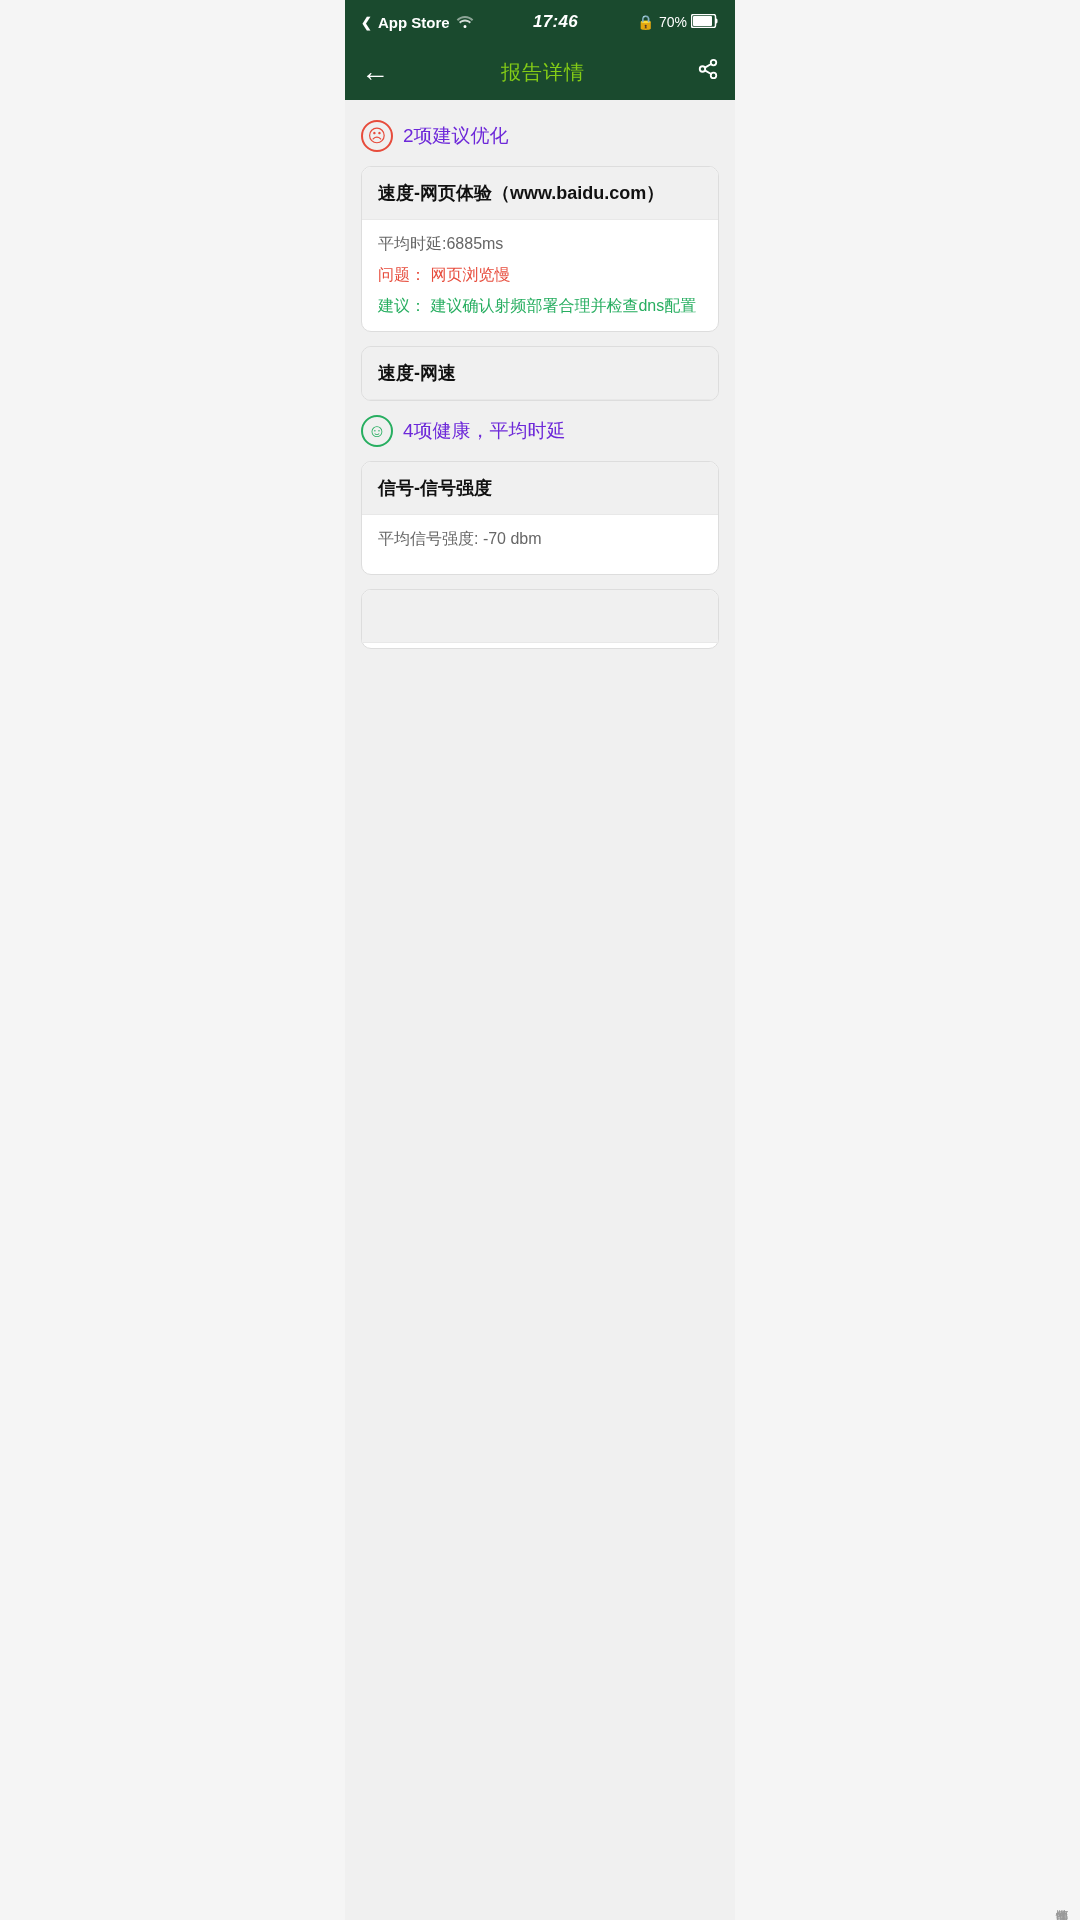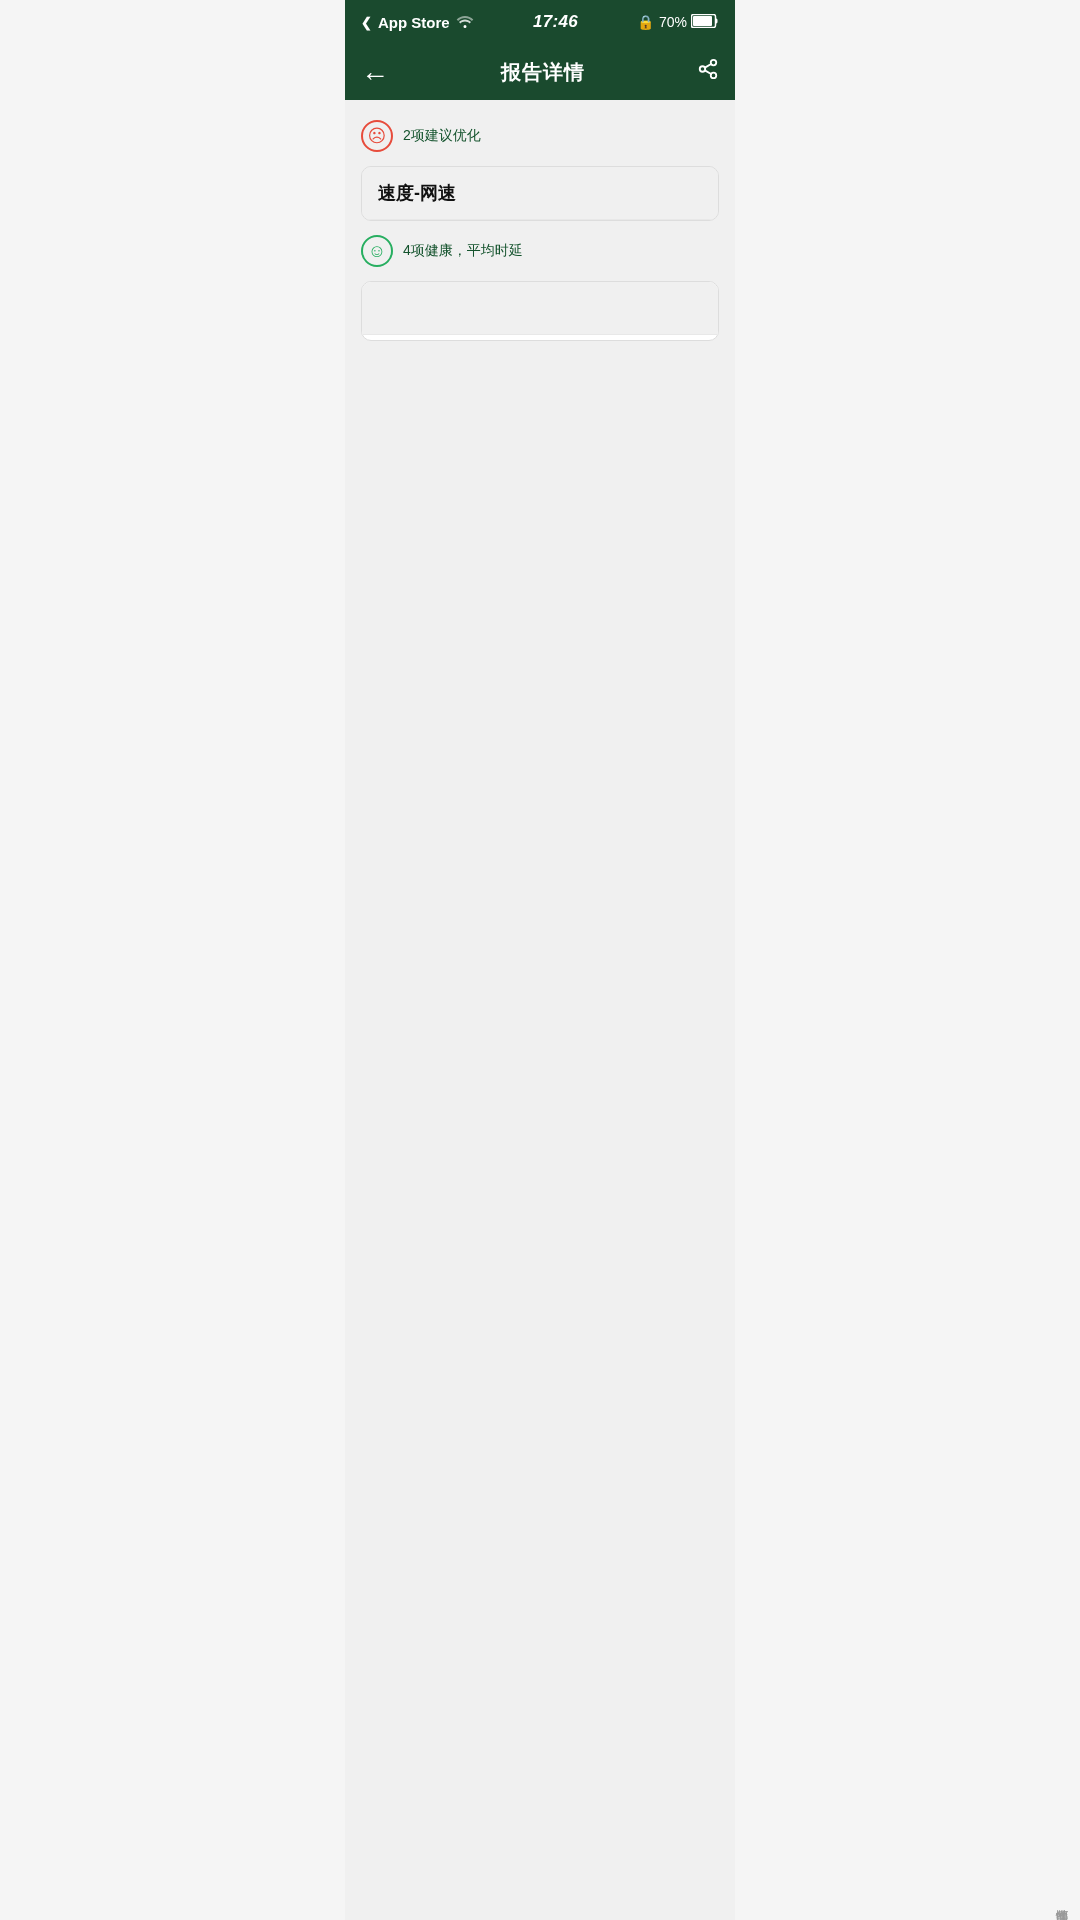--- a/index.html
+++ b/index.html
@@ -61,22 +61,22 @@
 
     .nav-back {
       font-size: 28px;
       color: white;
       cursor: pointer;
       line-height: 1;
     }
 
     .nav-title {
       font-size: 20px;
-      font-weight: 700;
-      color: #ffffff;
+      font-weight: 400;
+      color: #84cc16;
       letter-spacing: 1px;
     }
 
     .nav-share {
       font-size: 22px;
       color: white;
       cursor: pointer;
     }
 
     
@@ -113,23 +113,23 @@
       border-radius: 50%;
       border: 2.5px solid #27ae60;
       display: flex;
       align-items: center;
       justify-content: center;
       font-size: 18px;
       color: #27ae60;
     }
 
     .section-title {
-      font-size: 14px;
+      font-size: 19px;
       font-weight: 500;
-      color: #14532d;
+      color: #6d28d9;
     }
 
     
     .card {
       background: white;
       border-radius: 10px;
       border: 1px solid #ddd;
       margin-bottom: 14px;
       overflow: hidden;
     }
@@ -248,32 +248,56 @@
   </span>
 </div>
 
 <div class="content">
 
   <div class="section-header">
     <div class="icon-sad">☹</div>
     <span class="section-title">2项建议优化</span>
   </div>
 
+  <div class="card">
+    <div class="card-header">
+      <span class="card-title">速度-网页体验（www.baidu.com）</span>
+    </div>
+    <div class="card-body">
+      <div class="card-stat">平均时延:6885ms</div>
+      <div class="card-problem">
+        <span class="label">问题：</span>
+        <span class="value">网页浏览慢</span>
+      </div>
+      <div class="card-suggestion">
+        <span class="label">建议：</span>
+        <span class="value">建议确认射频部署合理并检查dns配置</span>
+      </div>
+    </div>
+  </div>
 
   <div class="card">
     <div class="card-header">
       <span class="card-title">速度-网速</span>
     </div>
   </div>
 
   <div class="section-header healthy-section">
     <div class="icon-happy">☺</div>
     <span class="section-title">4项健康，平均时延</span>
   </div>
 
+  <div class="card">
+    <div class="card-header">
+      <span class="card-title">信号-信号强度</span>
+    </div>
+    <div class="card-body">
+      <div class="card-stat">平均信号强度: -70 dbm</div>
+    </div>
+  </div>
 
 
   <div class="partial-card" style="height:60px; overflow:hidden;">
     <div class="card-header">
       <span class="card-title" style="color:#ccc;">　</span>
     </div>
   </div>
 
 </div>
 

